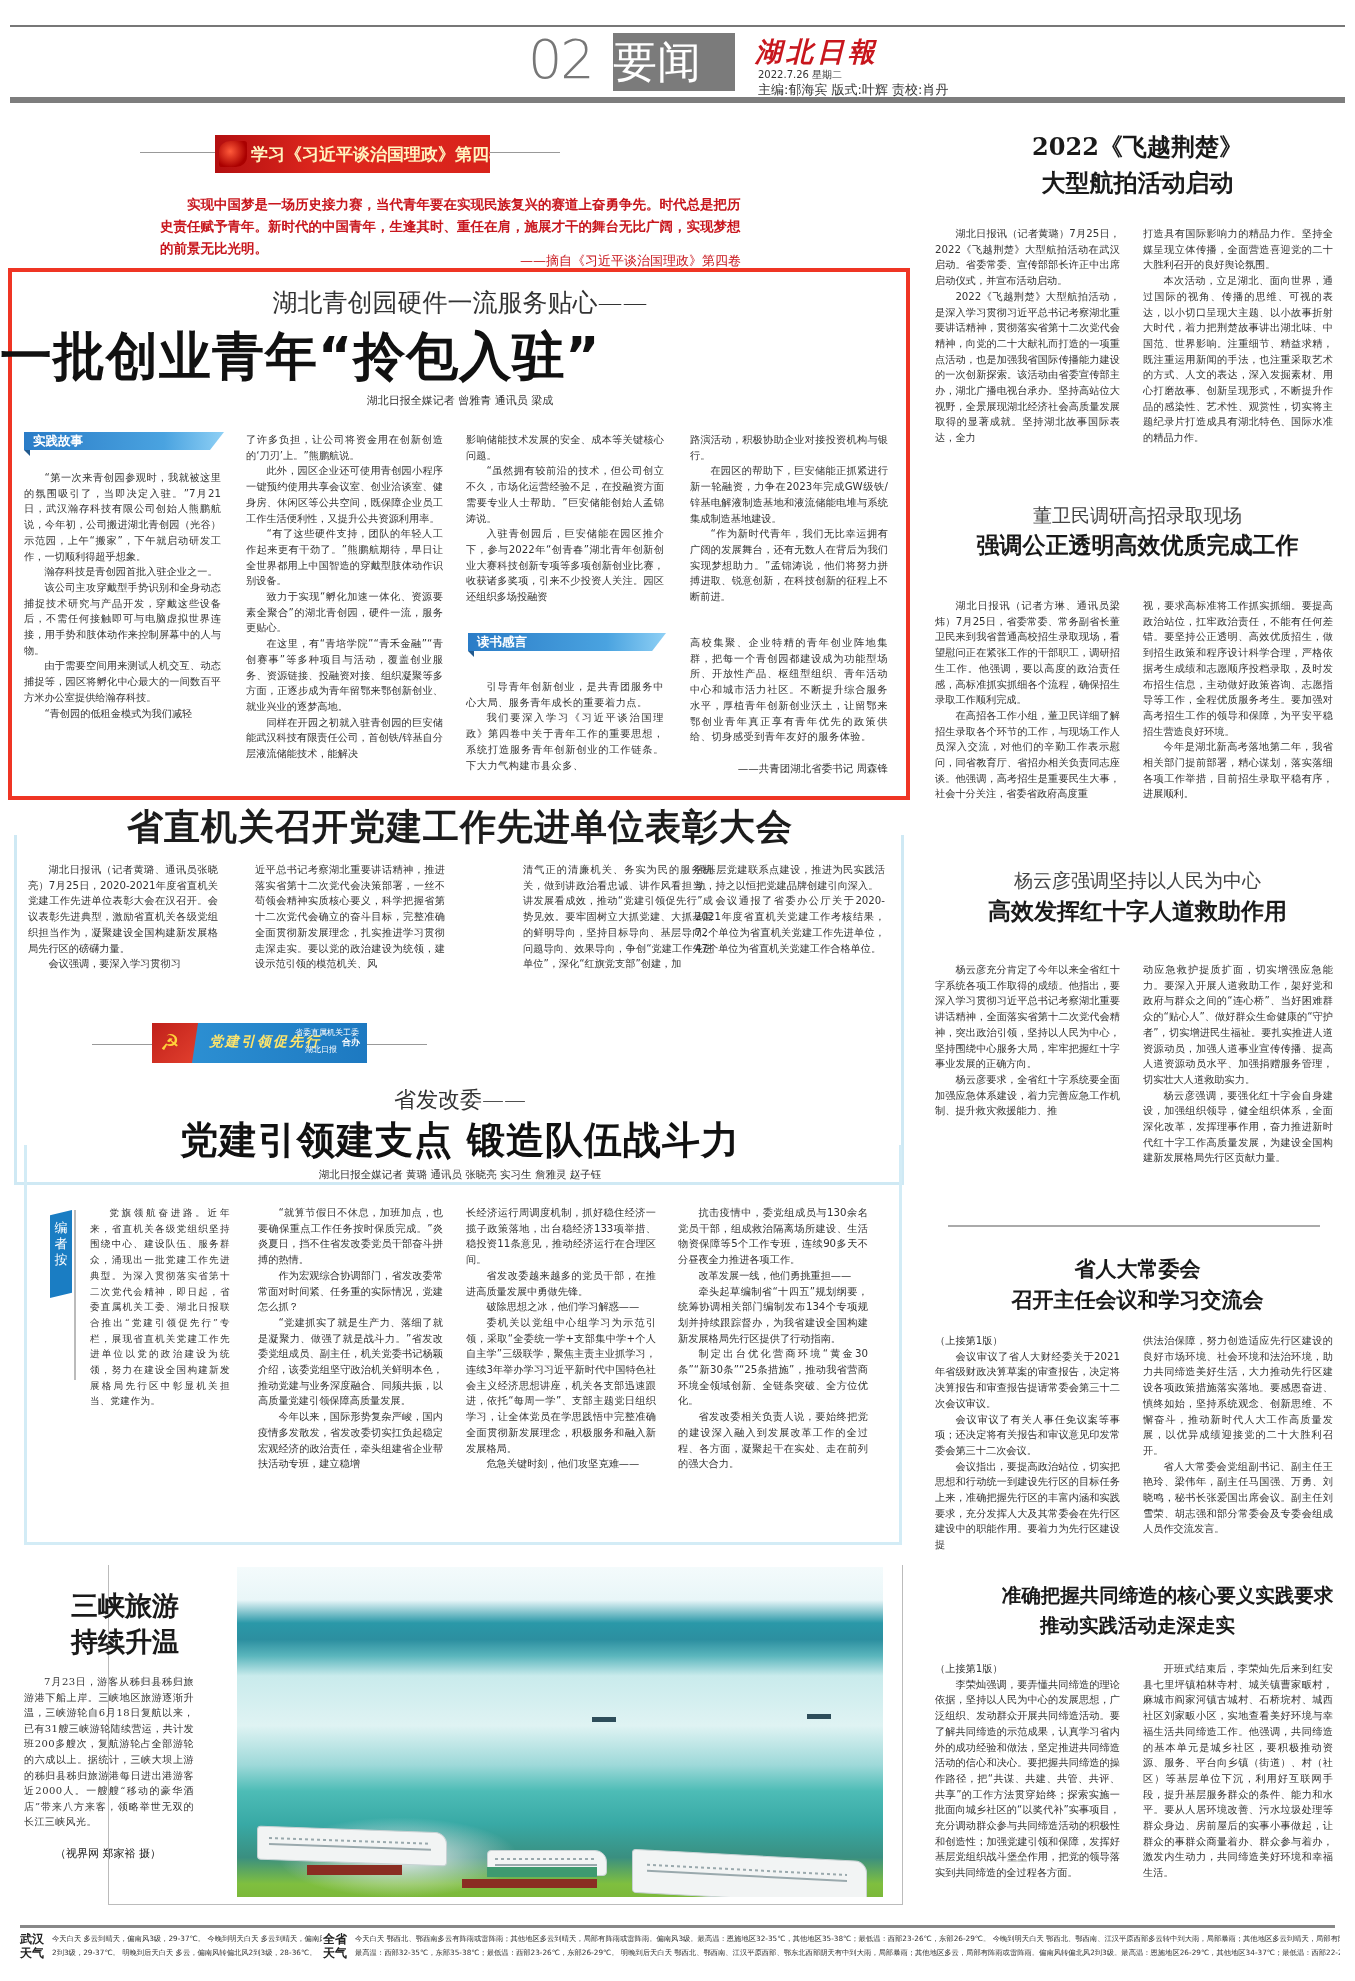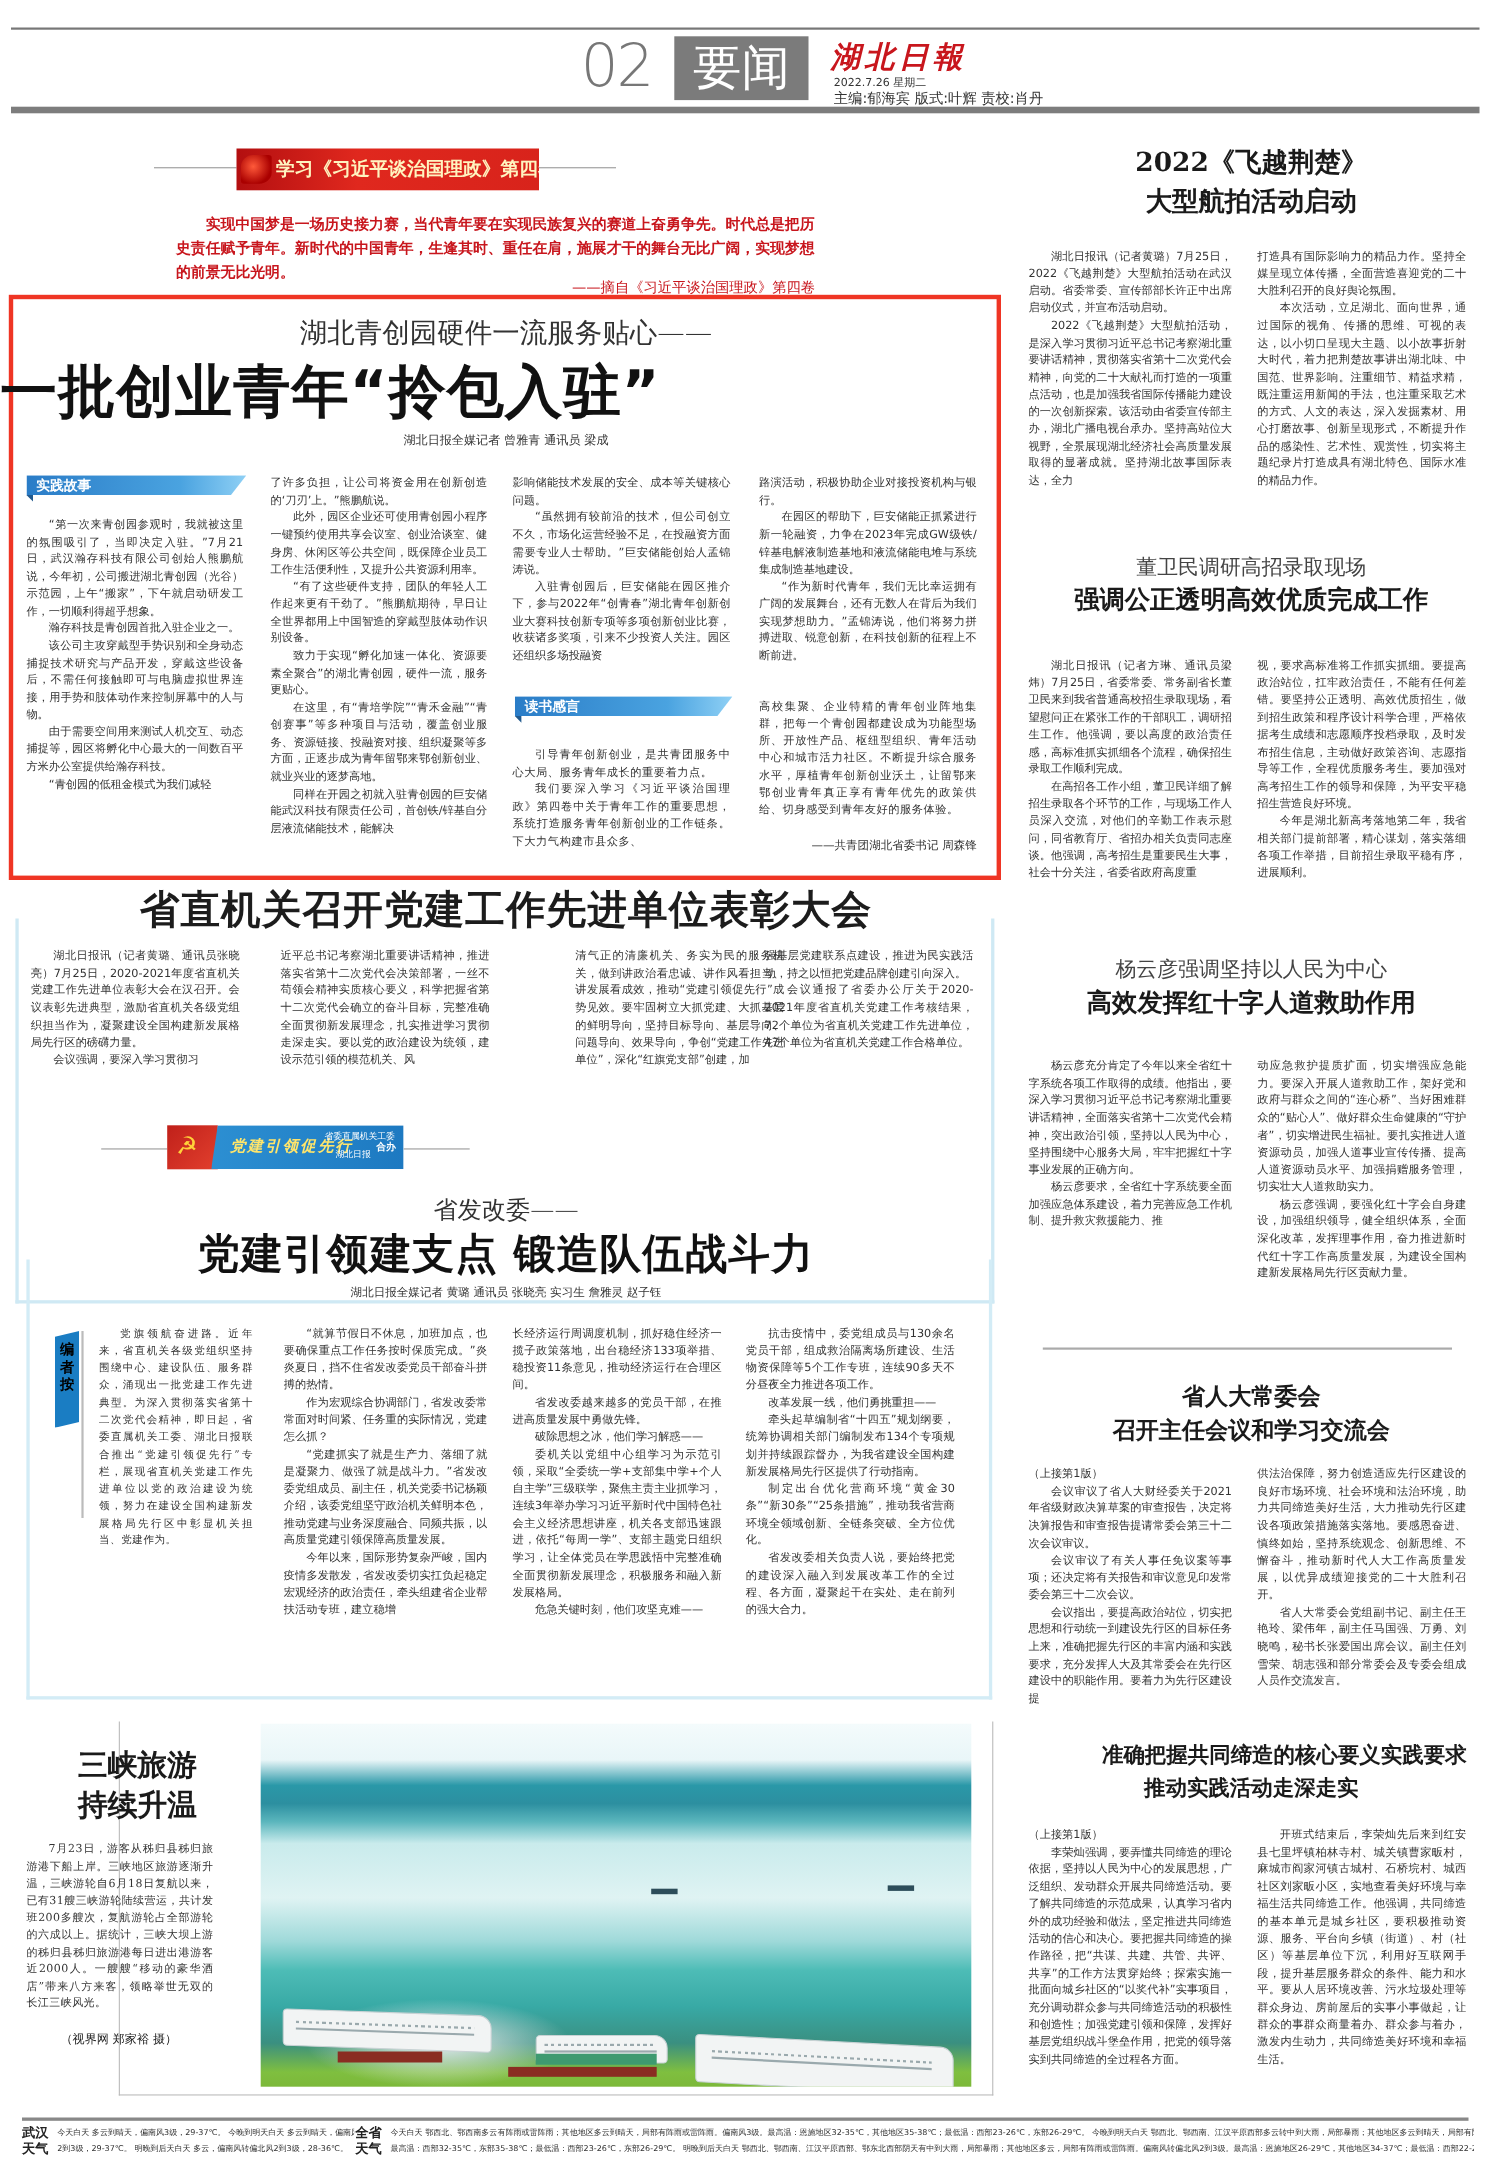--- a/index.html
+++ b/index.html
@@ -4,21 +4,21 @@
 <style>
   * { box-sizing: border-box; margin: 0; padding: 0; }
   html, body { width: 1355px; height: 1981px; background: #ffffff; overflow: hidden; }
   body { position: relative; font-family: "DejaVu Sans", "Liberation Sans", sans-serif; color: #222; }
   .abs { position: absolute; }
 
   
   .mast-top-line { left: 10px; top: 25px; width: 1335px; height: 2px; background: #777; }
   .mast-bottom-bar { left: 10px; top: 97px; width: 1335px; height: 6px; background: #7d7d7d; }
   .page-num { left: 528px; top: 30px; font-size: 54px; font-weight: 100; color: #777; letter-spacing: -2px; font-family: "DejaVu Sans", sans-serif; line-height: 60px; }
-  .section-box { left: 613px; top: 33px; width: 122px; height: 58px; background: #7b7b7b; color: #fff; font-size: 44px; line-height: 58px; text-align: center; font-weight: 300; }
+  .section-box { left: 613px; top: 33px; width: 122px; height: 58px; background: #7b7b7b; color: #fff; font-size: 44px; line-height: 58px; text-align: left; font-weight: 300; }
   .paper-logo { left: 755px; top: 34px; font-size: 27px; color: #c8161d; font-weight: bold; letter-spacing: 4px; font-style: italic; }
   .mast-date { left: 758px; top: 68px; font-size: 10px; color: #333; }
   .mast-editors { left: 758px; top: 81px; font-size: 13px; color: #333; }
 
   
   .banner-rule { top: 152px; height: 1px; background: #999; }
   .study-banner { left: 215px; top: 135px; width: 275px; height: 38px; background: linear-gradient(90deg,#b30f10,#e0281e 40%,#d8231b); color: #fff4c0; font-size: 17px; font-weight: bold; line-height: 38px; padding-left: 36px; white-space: nowrap; overflow: hidden; }
   .study-banner .flag { position: absolute; left: 4px; top: 6px; width: 28px; height: 26px; background: radial-gradient(circle at 40% 40%,#ff5a3a,#a00 70%); border-radius: 40% 10% 40% 10%; }
   .quote-text { left: 160px; top: 193px; width: 590px; font-size: 13.5px; line-height: 22px; color: #c8161d; font-weight: bold; text-indent: 2em; font-family: "DejaVu Serif", serif; }
   .quote-source { left: 520px; top: 252px; font-size: 13px; color: #c8161d; }
@@ -51,21 +51,21 @@
   .party-banner .slogan { position: absolute; left: 57px; top: 10px; font-size: 14px; color: #ffe56b; font-style: italic; font-weight: bold; letter-spacing: 2px; }
   .party-banner .org1 { position: absolute; left: 143px; top: 4px; font-size: 8px; color: #fff; white-space: nowrap; text-align: right; }
   .party-banner .org2 { position: absolute; left: 153px; top: 21px; font-size: 8px; color: #fff; }
   .party-banner .coorg { position: absolute; left: 190px; top: 13px; font-size: 9px; color: #fff; font-weight: bold; }
 
   .ndrc-kicker { left: 0; width: 920px; top: 1085px; text-align: center; font-size: 22px; color: #333; font-weight: 300; }
   .ndrc-title { left: 0; width: 920px; top: 1115px; text-align: center; font-size: 38px; font-weight: 900; color: #111; font-family: "DejaVu Serif", serif; letter-spacing: 1px; }
   .ndrc-byline { left: 0; width: 920px; top: 1168px; text-align: center; font-size: 10.5px; color: #333; }
   .ndrc-panel { left: 24px; top: 1145px; width: 878px; height: 400px; border: 3px solid #d3ecf6; border-top: none; }
 
-  .editor-tag { left: 50px; top: 1210px; width: 22px; height: 88px; background: #1a7dc3; color: #000000; font-size: 13px; font-weight: bold; line-height: 16px; text-align: center; padding-top: 10px; clip-path: polygon(0 6%,100% 0,100% 94%,0 100%); }
+  .editor-tag { left: 50px; top: 1210px; width: 22px; height: 88px; background: #1a7dc3; color: #ffffff; font-size: 13px; font-weight: normal; line-height: 16px; text-align: center; padding-top: 10px; clip-path: polygon(0 6%,100% 0,100% 94%,0 100%); }
   .editor-rule { left: 74px; top: 1210px; width: 2px; height: 170px; background: #bbb; }
 
   
   .photo-frame { left: 108px; top: 1565px; width: 795px; height: 340px; border: 1px solid #bbb; border-top: none; }
   .photo { left: 237px; top: 1567px; width: 646px; height: 330px; overflow: hidden;
     background:
       radial-gradient(ellipse 120px 40px at 25% 88%, #e8eef0 0%, rgba(232,238,240,0) 100%),
       linear-gradient(180deg,#f4fbfc 0%,#e9f6f8 10%,#2a98a8 17%,#2c8fa0 22%,#5bb6bd 27%,#c9ebec 33%,#dff3f3 48%,#9ed9d9 60%,#4dbcb6 68%,#38a9a5 78%,#3a8f80 88%,#7fbf3f 96%,#7cb83a 100%); }
   .ship { position: absolute; background: #f2f4f4; border: 1px solid #c8d2d4; border-radius: 4px 12px 4px 4px; }
   .ship::after { content: ""; position: absolute; left: 6%; right: 8%; top: 30%; height: 2px; background: repeating-linear-gradient(90deg,#9aa9ad 0 3px,transparent 3px 6px); box-shadow: 0 6px 0 #9aa9ad; }

